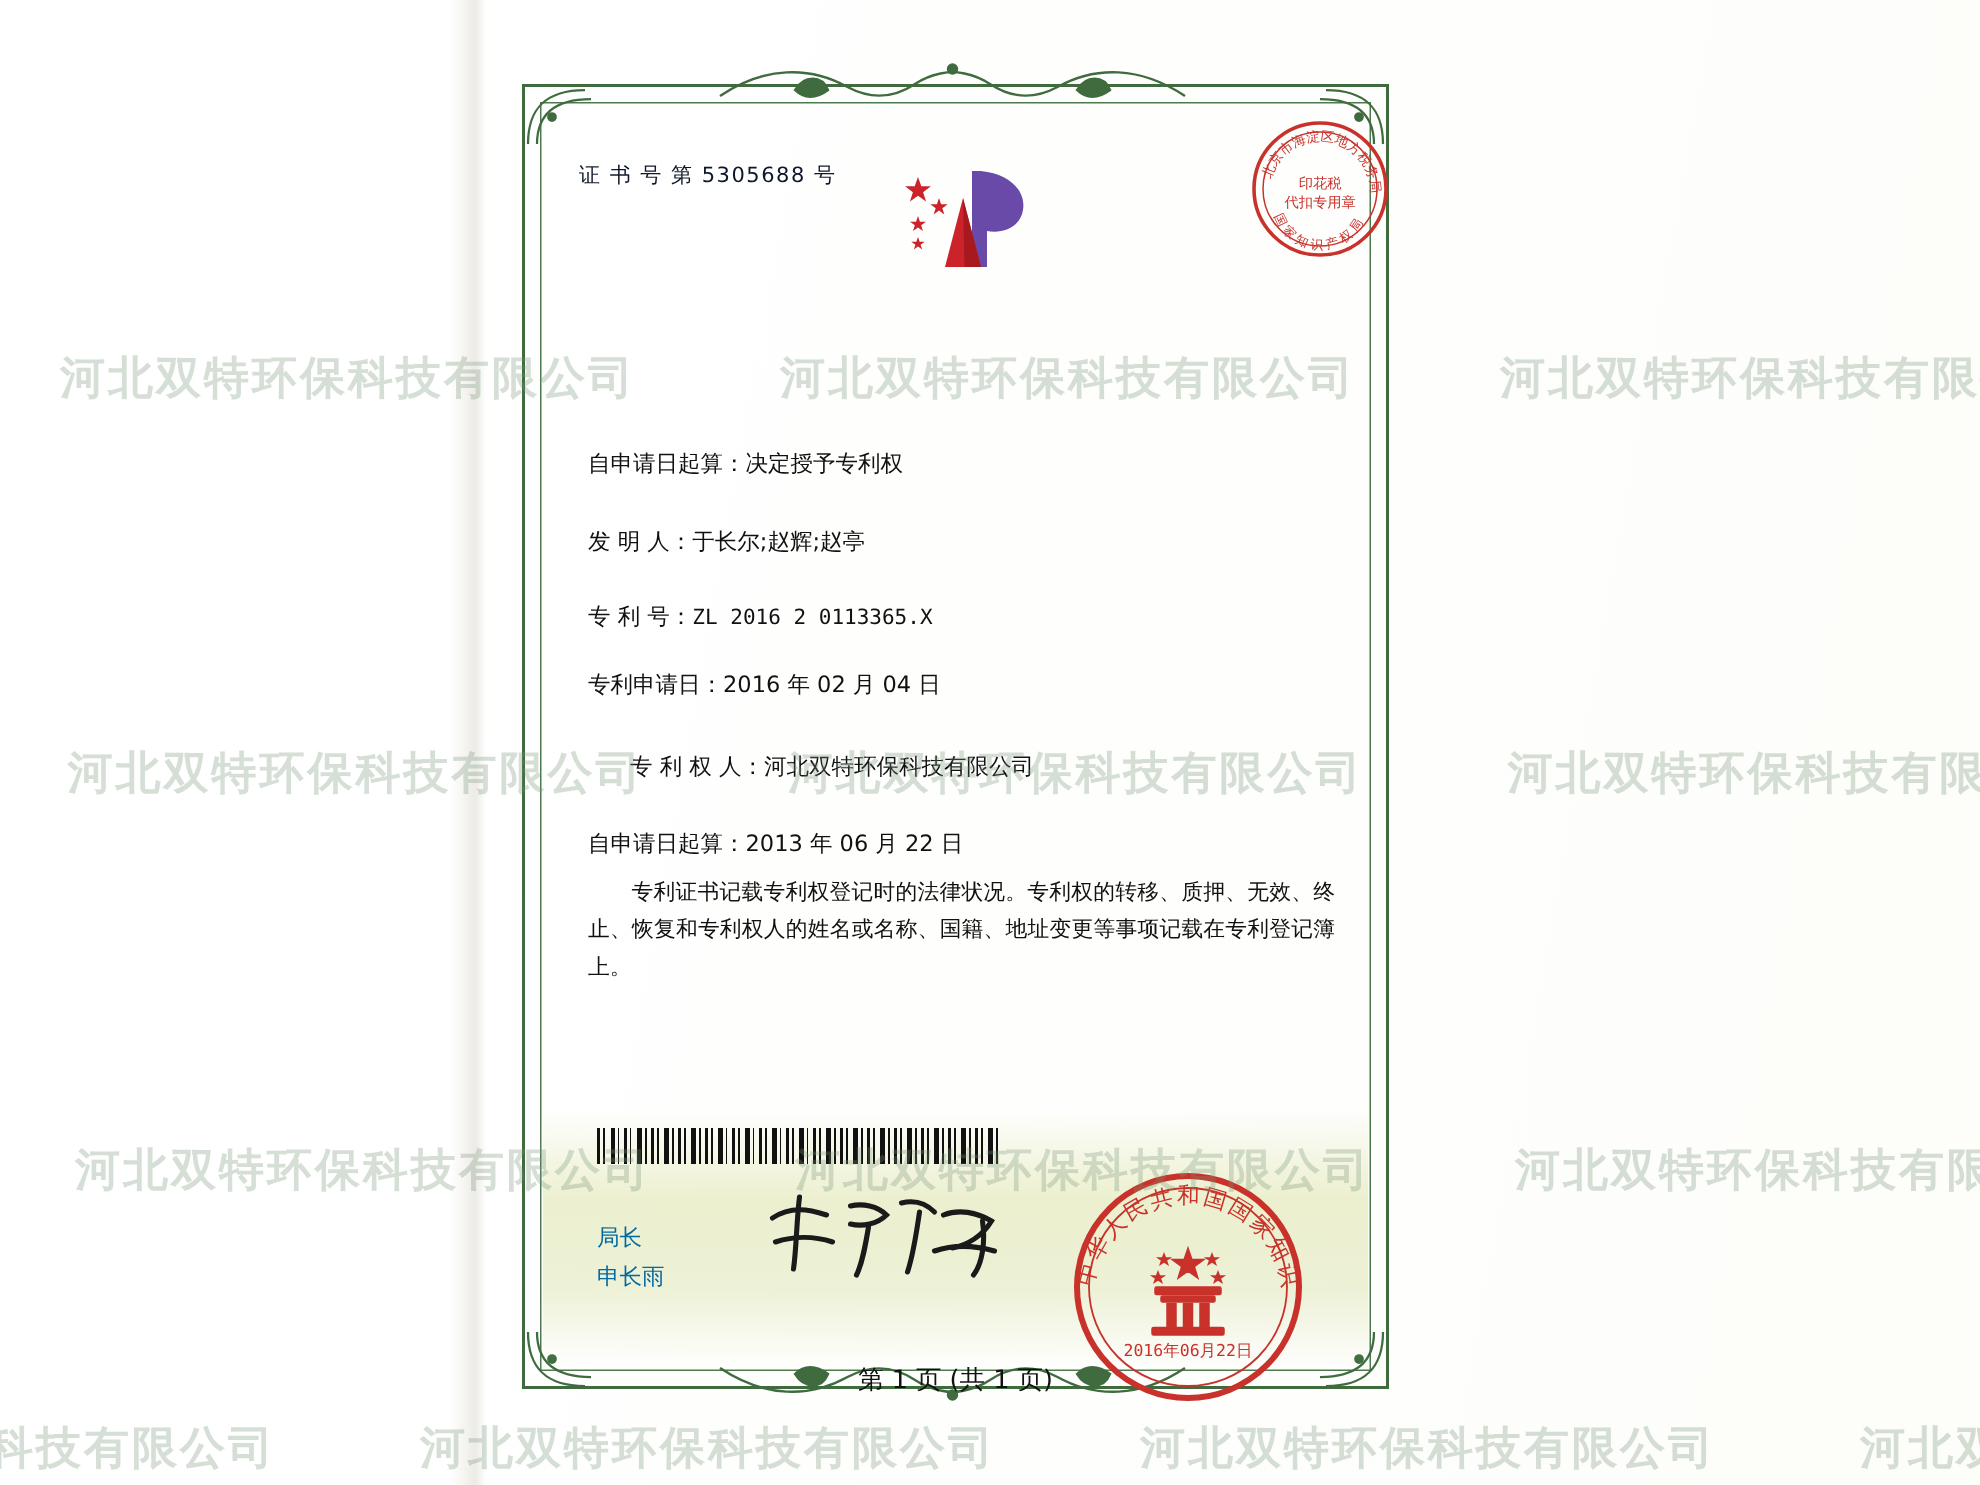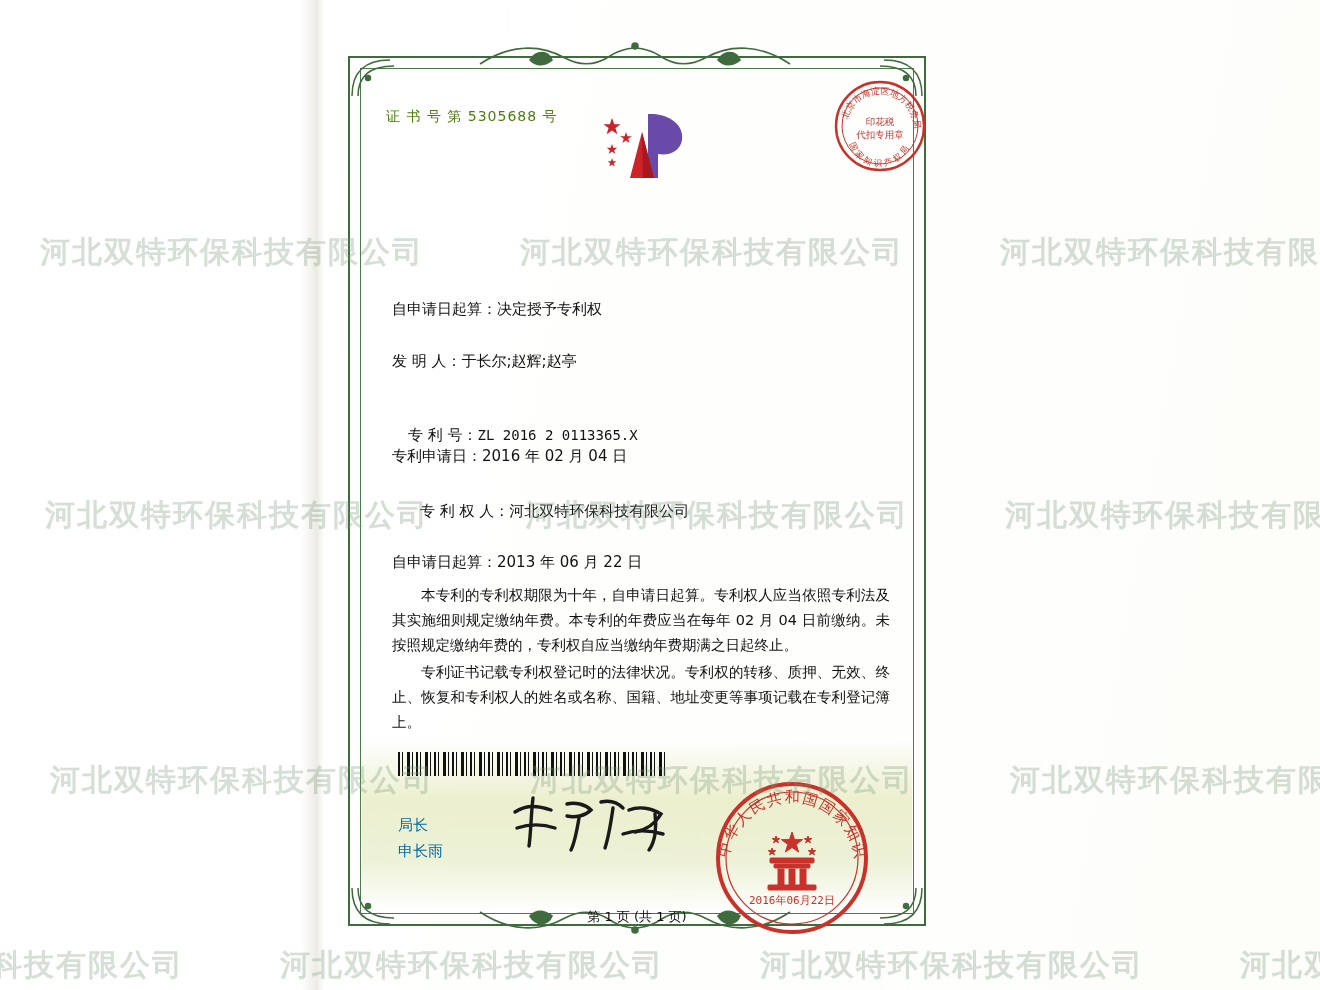--- a/index.html
+++ b/index.html
@@ -61,21 +61,21 @@
   .orn-bottom{
     position:absolute;left:470px;top:900px;width:330px;height:36px;
     color:#3f6b3f;text-align:center;font-size:22px;line-height:36px;
     letter-spacing:2px;
   }
 
   
   .cert-no{
     position:absolute;left:386px;top:108px;
     font-family:"DejaVu Sans","Liberation Sans",sans-serif;
-    font-size:14px;color:#4d7c0f;letter-spacing:1px;white-space:nowrap;
+    font-size:14px;color:#0f172a;letter-spacing:1px;white-space:nowrap;
   }
   .logo{
     position:absolute;left:596px;top:110px;width:96px;height:72px;
   }
   .seal-top{
     position:absolute;left:832px;top:78px;width:96px;height:96px;
   }
 
   .title{
     position:absolute;left:348px;top:198px;width:578px;
@@ -90,21 +90,21 @@
     position:absolute;left:392px;
     font-size:15px;color:#111;white-space:nowrap;
     font-family:"DejaVu Sans","Liberation Sans",sans-serif;
   }
   .field .lab{letter-spacing:0px;}
   .field .val{letter-spacing:0px;}
   .mono{font-family:"DejaVu Sans Mono","Liberation Mono",monospace;font-size:14px;letter-spacing:1px;}
 
   .f1{top:300px;}
   .f2{top:352px;}
-  .f3{top:426px;margin-left:16px;}
+  .f3{top:402px;}
   .f4{top:447px;}
   .f5{top:502px;margin-left:28px;}
   .f6{top:553px;}
 
   
   .body-text{
     position:absolute;left:392px;top:583px;width:498px;
     font-size:14.5px;line-height:25px;color:#111;text-align:justify;
     font-family:"DejaVu Sans","Liberation Sans",sans-serif;
   }
@@ -134,21 +134,21 @@
   }
   .sig-hand{
     position:absolute;left:505px;top:790px;width:180px;height:70px;
   }
   .seal-bottom{
     position:absolute;left:712px;top:778px;width:160px;height:160px;
   }
 
   .page-footer{
     position:absolute;left:348px;top:908px;width:578px;text-align:center;
-    font-size:13px;color:#111;
+    font-size:17px;color:#111;
   }
 
   
   .wm-layer{
     position:absolute;left:0;top:0;width:1320px;height:990px;
     pointer-events:none;overflow:hidden;
   }
   .wm{
     position:absolute;
     font-family:"DejaVu Sans","Liberation Sans",sans-serif;
@@ -279,21 +279,20 @@
     <span class="lab">专利申请日：</span><span class="val">2016 年 02 月 04 日</span>
   </div>
   <div class="field f5">
     <span class="lab">专 利 权 人：</span><span class="val">河北双特环保科技有限公司</span>
   </div>
   <div class="field f6">
     <span class="lab">自申请日起算：</span><span class="val">2013 年 06 月 22 日</span>
   </div>
 
   <div class="body-text">
-    <p>本专利的专利权期限为十年，自申请日起算。专利权人应当依照专利法及其实施细则规定缴纳年费。本专利的年费应当在每年 02 月 04 日前缴纳。未按照规定缴纳年费的，专利权自应当缴纳年费期满之日起终止。</p>
     <p>专利证书记载专利权登记时的法律状况。专利权的转移、质押、无效、终止、恢复和专利权人的姓名或名称、国籍、地址变更等事项记载在专利登记簿上。</p>
   </div>
 
   <div class="wash"></div>
 
   <div class="barcode"></div>
 
   <div class="sig-label">
     <div>局长</div>
     <div>申长雨</div>

